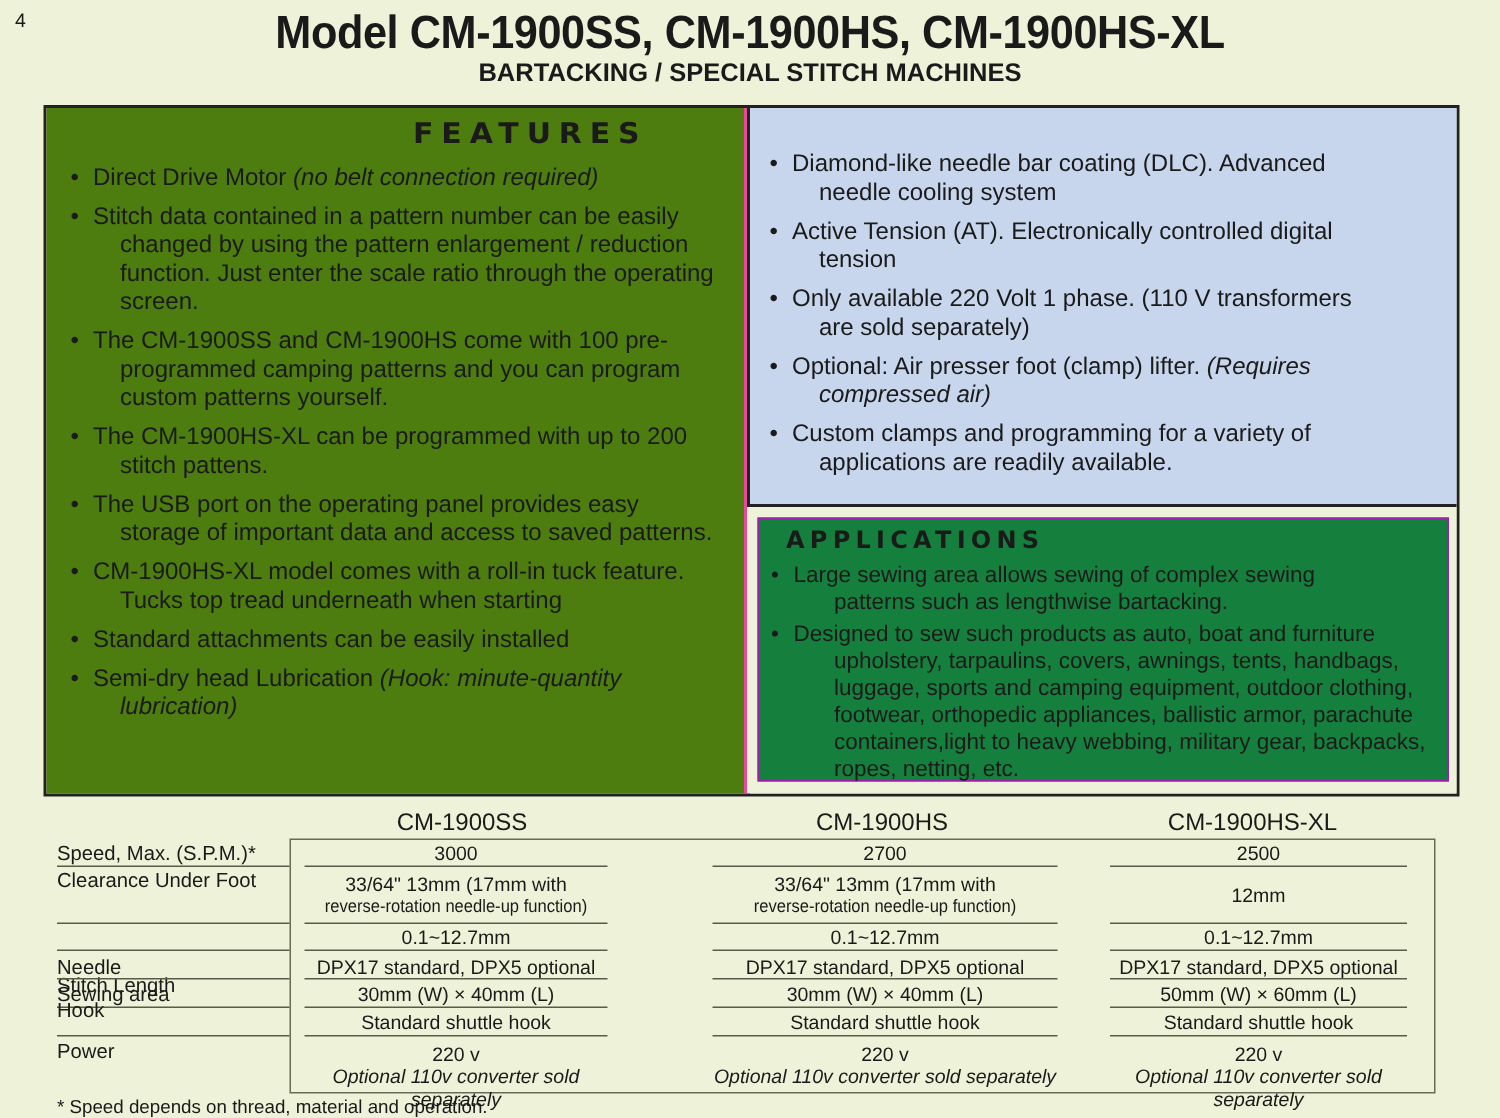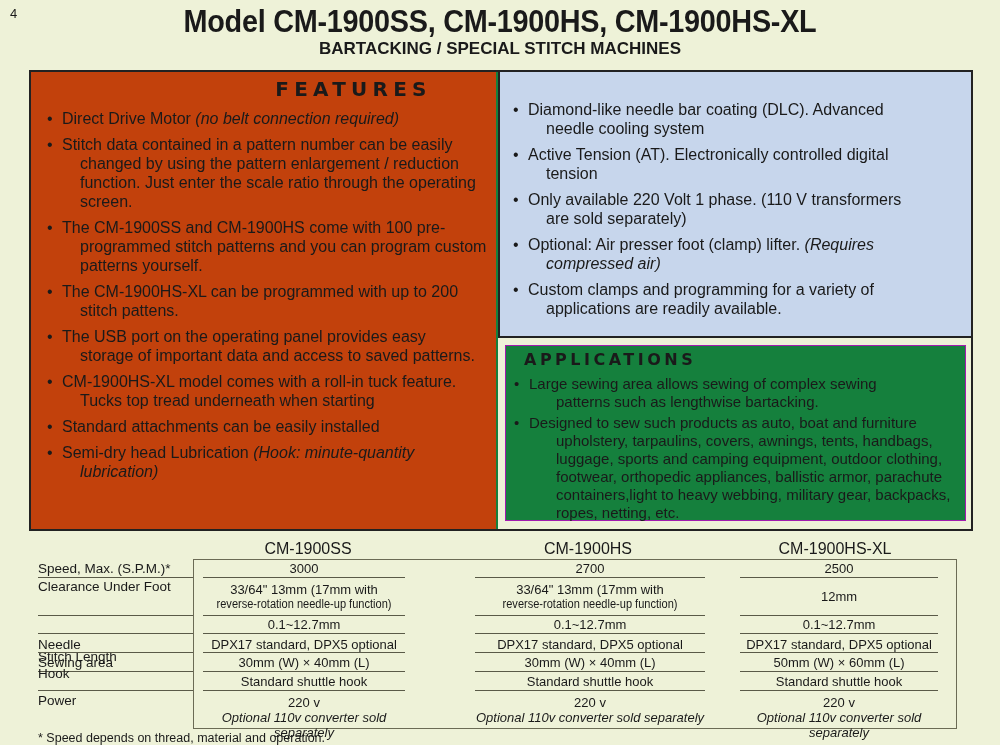--- a/index.html
+++ b/index.html
@@ -20,22 +20,22 @@
     position: absolute; left: 0; top: 39px; width: 1000px; text-align: center;
     font-size: 17px; font-weight: bold;
   }
   .outer {
     position: absolute; left: 29px; top: 70px; width: 944px; height: 461px;
     border: 2px solid #222;
     background: #eef2d8;
   }
   .features-left {
     position: absolute; left: 0; top: 0; width: 467px; height: 457px;
-    background: #c2410c;
-    border-right: 2px solid #15803d;
+    background: #4d7c0f;
+    border-right: 2px solid #ec4899;
   }
   .features-right {
     position: absolute; left: 467px; top: 0; width: 473px; height: 266px;
     background: #c7d6ec;
     border-bottom: 2px solid #222;
     border-left: 2px solid #222;
   }
   .features-title {
     position: absolute; left: 0; top: 6px; width: 645px; text-align: center;
     font-family: "DejaVu Sans", sans-serif;
@@ -102,21 +102,21 @@
 
 <div class="page-num">4</div>
 <div class="title">Model CM-1900SS, CM-1900HS, CM-1900HS-XL</div>
 <div class="subtitle">BARTACKING / SPECIAL STITCH MACHINES</div>
 
 <div class="outer">
   <div class="features-left">
     <ul class="bullets fl-list" id="fl-list">
         <li><span class="dot">•</span><span>Direct Drive Motor </span><i>(no belt connection required)</i></li>
         <li><span class="dot">•</span><span>Stitch data contained in a pattern number can be easily</span><span class="cont">changed  by using the pattern enlargement / reduction function. Just enter the scale ratio through the operating screen.</span></li>
-        <li><span class="dot">•</span><span>The CM-1900SS and CM-1900HS come with 100 pre-</span><span class="cont">programmed stitch patterns and you can program custom patterns yourself.</span></li>
+        <li><span class="dot">•</span><span>The CM-1900SS and CM-1900HS come with 100 pre-</span><span class="cont">programmed camping patterns and you can program custom patterns yourself.</span></li>
         <li><span class="dot">•</span><span>The CM-1900HS-XL can be programmed with up to 200</span><span class="cont">stitch pattens.</span></li>
         <li><span class="dot">•</span><span>The USB port on the operating panel provides easy</span><span class="cont">storage of important data and access to saved patterns.</span></li>
         <li><span class="dot">•</span><span>CM-1900HS-XL model comes with a roll-in tuck feature.</span><span class="cont">Tucks top tread underneath when starting</span></li>
         <li><span class="dot">•</span><span>Standard attachments can be easily installed</span></li>
         <li><span class="dot">•</span><span>Semi-dry head Lubrication </span><i>(Hook: minute-quantity</i><span class="cont"><i>lubrication)</i></span></li>
       </ul>
   </div>
   <div class="features-right">
     <ul class="bullets fr-list" id="fr-list">
         <li><span class="dot">•</span><span>Diamond-like needle bar coating (DLC). Advanced</span><span class="cont">needle cooling system</span></li>

